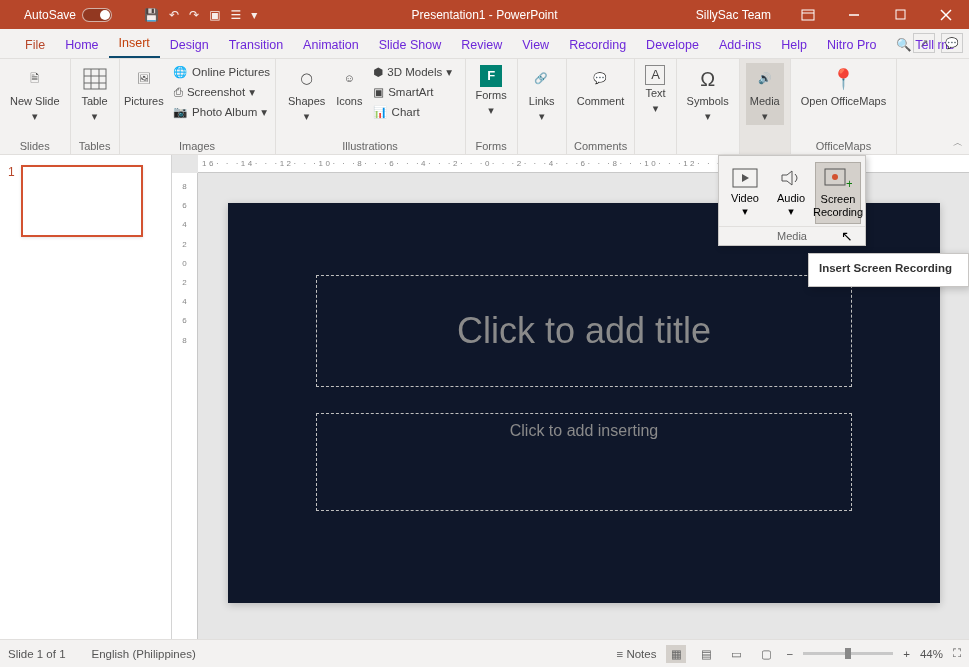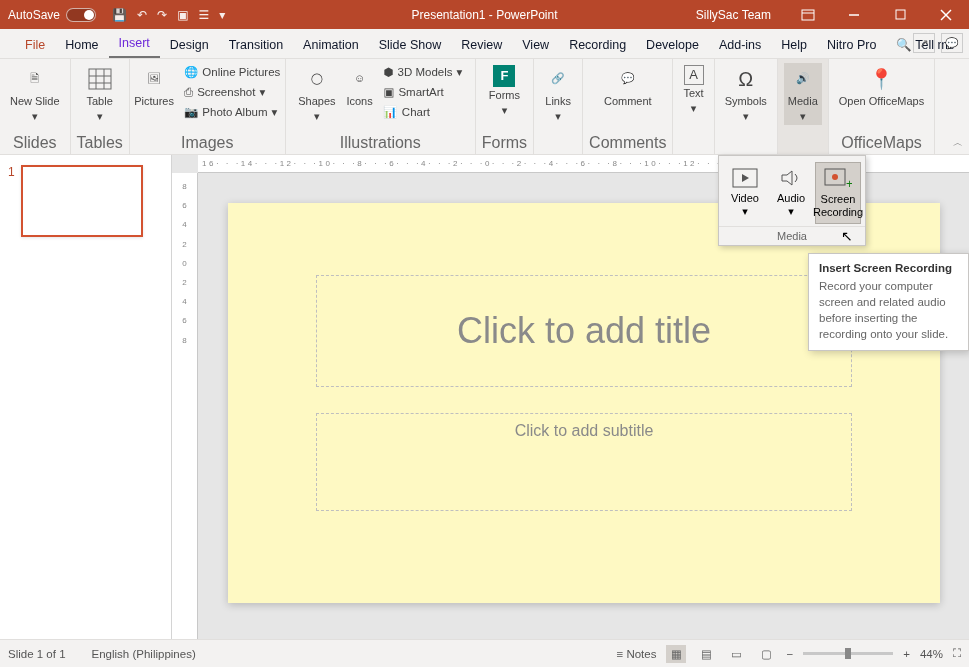--- a/index.html
+++ b/index.html
@@ -1,52 +1,52 @@
 <!DOCTYPE html>
 <html><head>
 <meta charset="utf-8">
 <style>
 *{margin:0;padding:0;box-sizing:border-box;font-family:"Segoe UI",Arial,sans-serif;user-select:none}
 body{width:969px;height:667px;background:#fff;overflow:hidden;position:relative}
 .titlebar{height:29px;background:#b7472a;display:flex;align-items:center;color:#fff;font-size:12px;position:relative}
-.autosave{display:flex;align-items:center;gap:6px;padding:0 8px}
+.autosave{display:flex;align-items:center;gap:6px;padding:0 24px}
 .toggle{width:30px;height:14px;border:1px solid rgba(255,255,255,.6);border-radius:8px;position:relative;background:rgba(0,0,0,.2)}
 .toggle::after{content:"";width:10px;height:10px;background:#fff;border-radius:50%;position:absolute;right:1px;top:1px}
 .qat{display:flex;gap:10px;margin-left:8px;align-items:center}
 .qat span{opacity:.9}
 .title-center{position:absolute;left:50%;transform:translateX(-50%);white-space:nowrap}
 .title-right{margin-left:auto;display:flex;align-items:center;gap:0}
 .username{padding:0 14px}
 .winbtn{width:46px;height:29px;display:flex;align-items:center;justify-content:center}
 .tabs{height:30px;background:#f3f2f1;border-bottom:1px solid #e1dfdd;display:flex;align-items:flex-end;padding-left:15px;font-size:12.5px;position:relative}
-.tab{padding:6px 10px;color:#0f172a;cursor:pointer}
+.tab{padding:6px 10px;color:#6d28d9;cursor:pointer}
 .tab.file{color:#b7472a;font-weight:400}
-.tab.active{color:#6d28d9;border-bottom:2px solid #737373}
+.tab.active{color:#c2410c;border-bottom:2px solid #0c4a6e}
 .tabs-right{position:absolute;right:6px;top:4px;display:flex;gap:6px}
 .sharebox{width:22px;height:20px;border:1px solid #ccc;display:flex;align-items:center;justify-content:center;font-size:11px;color:#666}
 .ribbon{height:96px;background:#f3f2f1;border-bottom:1px solid #e1dfdd;display:flex;font-size:11px;color:#444;position:relative}
 .group{border-right:1px solid #e1dfdd;padding:4px 6px 2px;display:flex;flex-direction:column;justify-content:space-between;align-items:center}
-.group-label{font-size:16px;color:#666;text-align:center;width:100%}
+.group-label{font-size:11px;color:#666;text-align:center;width:100%}
 .bigbtn{display:flex;flex-direction:column;align-items:center;gap:2px;padding:2px 4px;cursor:pointer;text-align:center;line-height:1.2}
 .bigbtn .ico{width:28px;height:28px;display:flex;align-items:center;justify-content:center}
 .row{display:flex;gap:2px}
 .smallbtn{display:flex;align-items:center;gap:4px;padding:2px 4px;cursor:pointer;font-size:11.5px;white-space:nowrap}
 .group.media-active .bigbtn{background:#e1dfdd}
 .collapse{position:absolute;right:6px;bottom:4px;font-size:10px;color:#666}
 .workspace{display:flex;height:484px;background:#e6e6e6}
 .thumbpanel{width:172px;background:#fff;border-right:1px solid #d4d4d4;padding:10px 8px}
 .thumbwrap{display:flex;gap:6px}
 .thumbnum{font-size:12px;color:#b7472a}
 .thumb{width:122px;height:72px;border:2px solid #d35230;background:#fff;box-shadow:0 1px 3px rgba(0,0,0,.1)}
 .editarea{flex:1;position:relative;background:#e6e6e6}
 .ruler-h{position:absolute;top:0;left:26px;right:0;height:18px;background:#fff;border-bottom:1px solid #c8c8c8;font-size:8px;color:#888;display:flex;align-items:center;overflow:hidden}
 .ruler-h .ticks{white-space:nowrap;letter-spacing:2.5px;padding-left:4px}
 .ruler-v{position:absolute;top:18px;left:0;width:26px;bottom:0;background:#fff;border-right:1px solid #c8c8c8;font-size:8px;color:#888;display:flex;flex-direction:column;align-items:center;padding-top:4px;overflow:hidden}
 .ruler-v span{line-height:2.4}
-.slide{position:absolute;top:48px;left:56px;width:712px;height:400px;background:#fef9c3;box-shadow:0 2px 8px rgba(0,0,0,.2)}
+.slide{position:absolute;top:48px;left:56px;width:712px;height:400px;background:#0f172a;box-shadow:0 2px 8px rgba(0,0,0,.2)}
 .ph{position:absolute;border:1px dashed #bfbfbf;display:flex;align-items:center;justify-content:center;color:#8a8a8a}
 .ph.title{top:72px;left:88px;right:88px;height:112px;font-size:36px}
 .ph.sub{top:210px;left:88px;right:88px;height:98px;font-size:16px;align-items:flex-start;padding-top:8px}
 .dropdown{position:absolute;top:155px;left:718px;width:148px;background:#f3f2f1;border:1px solid #c8c6c4;box-shadow:2px 2px 6px rgba(0,0,0,.2);z-index:10}
 .dd-body{display:flex;padding:6px 4px 2px;gap:2px}
 .dd-item{display:flex;flex-direction:column;align-items:center;padding:4px 2px;font-size:11px;text-align:center;line-height:1.2;cursor:pointer;width:46px}
 .dd-item.hover{background:#d4d0cb;border:1px solid #b0aca6}
 .dd-item .ico{width:30px;height:24px;display:flex;align-items:center;justify-content:center;margin-bottom:2px}
 .dd-footer{text-align:center;font-size:11px;color:#666;padding:3px 0;border-top:1px solid #e1dfdd}
 .cursor{position:absolute;top:228px;left:841px;z-index:15;font-size:14px;color:#000}
@@ -297,21 +297,20 @@
       <span>Screen Recording</span>
     </div>
   </div>
   <div class="dd-footer">Media</div>
 </div>
 
 <div class="cursor">↖</div>
 
 <div class="tooltip">
   <div class="tt-title">Insert Screen Recording</div>
-  <div class="tt-body">Record your computer screen and related audio before inserting the recording onto your slide.</div>
 </div>
 
 <div class="workspace">
   <div class="thumbpanel">
     <div class="thumbwrap">
       <div class="thumbnum">1</div>
       <div class="thumb"></div>
     </div>
   </div>
   <div class="editarea">
@@ -324,21 +323,21 @@
         <span>4</span>
         <span>2</span>
         <span>0</span>
         <span>2</span>
         <span>4</span>
         <span>6</span>
         <span>8</span>
       </div>
     <div class="slide">
       <div class="ph title">Click to add title</div>
-      <div class="ph sub">Click to add subtitle</div>
+      <div class="ph sub">Click to add inserting</div>
     </div>
   </div>
 </div>
 
 <div class="statusbar">
   <div class="st-left">
     <span>Slide 1 of 1</span>
     <span>English (Philippines)</span>
   </div>
   <div class="st-right">

